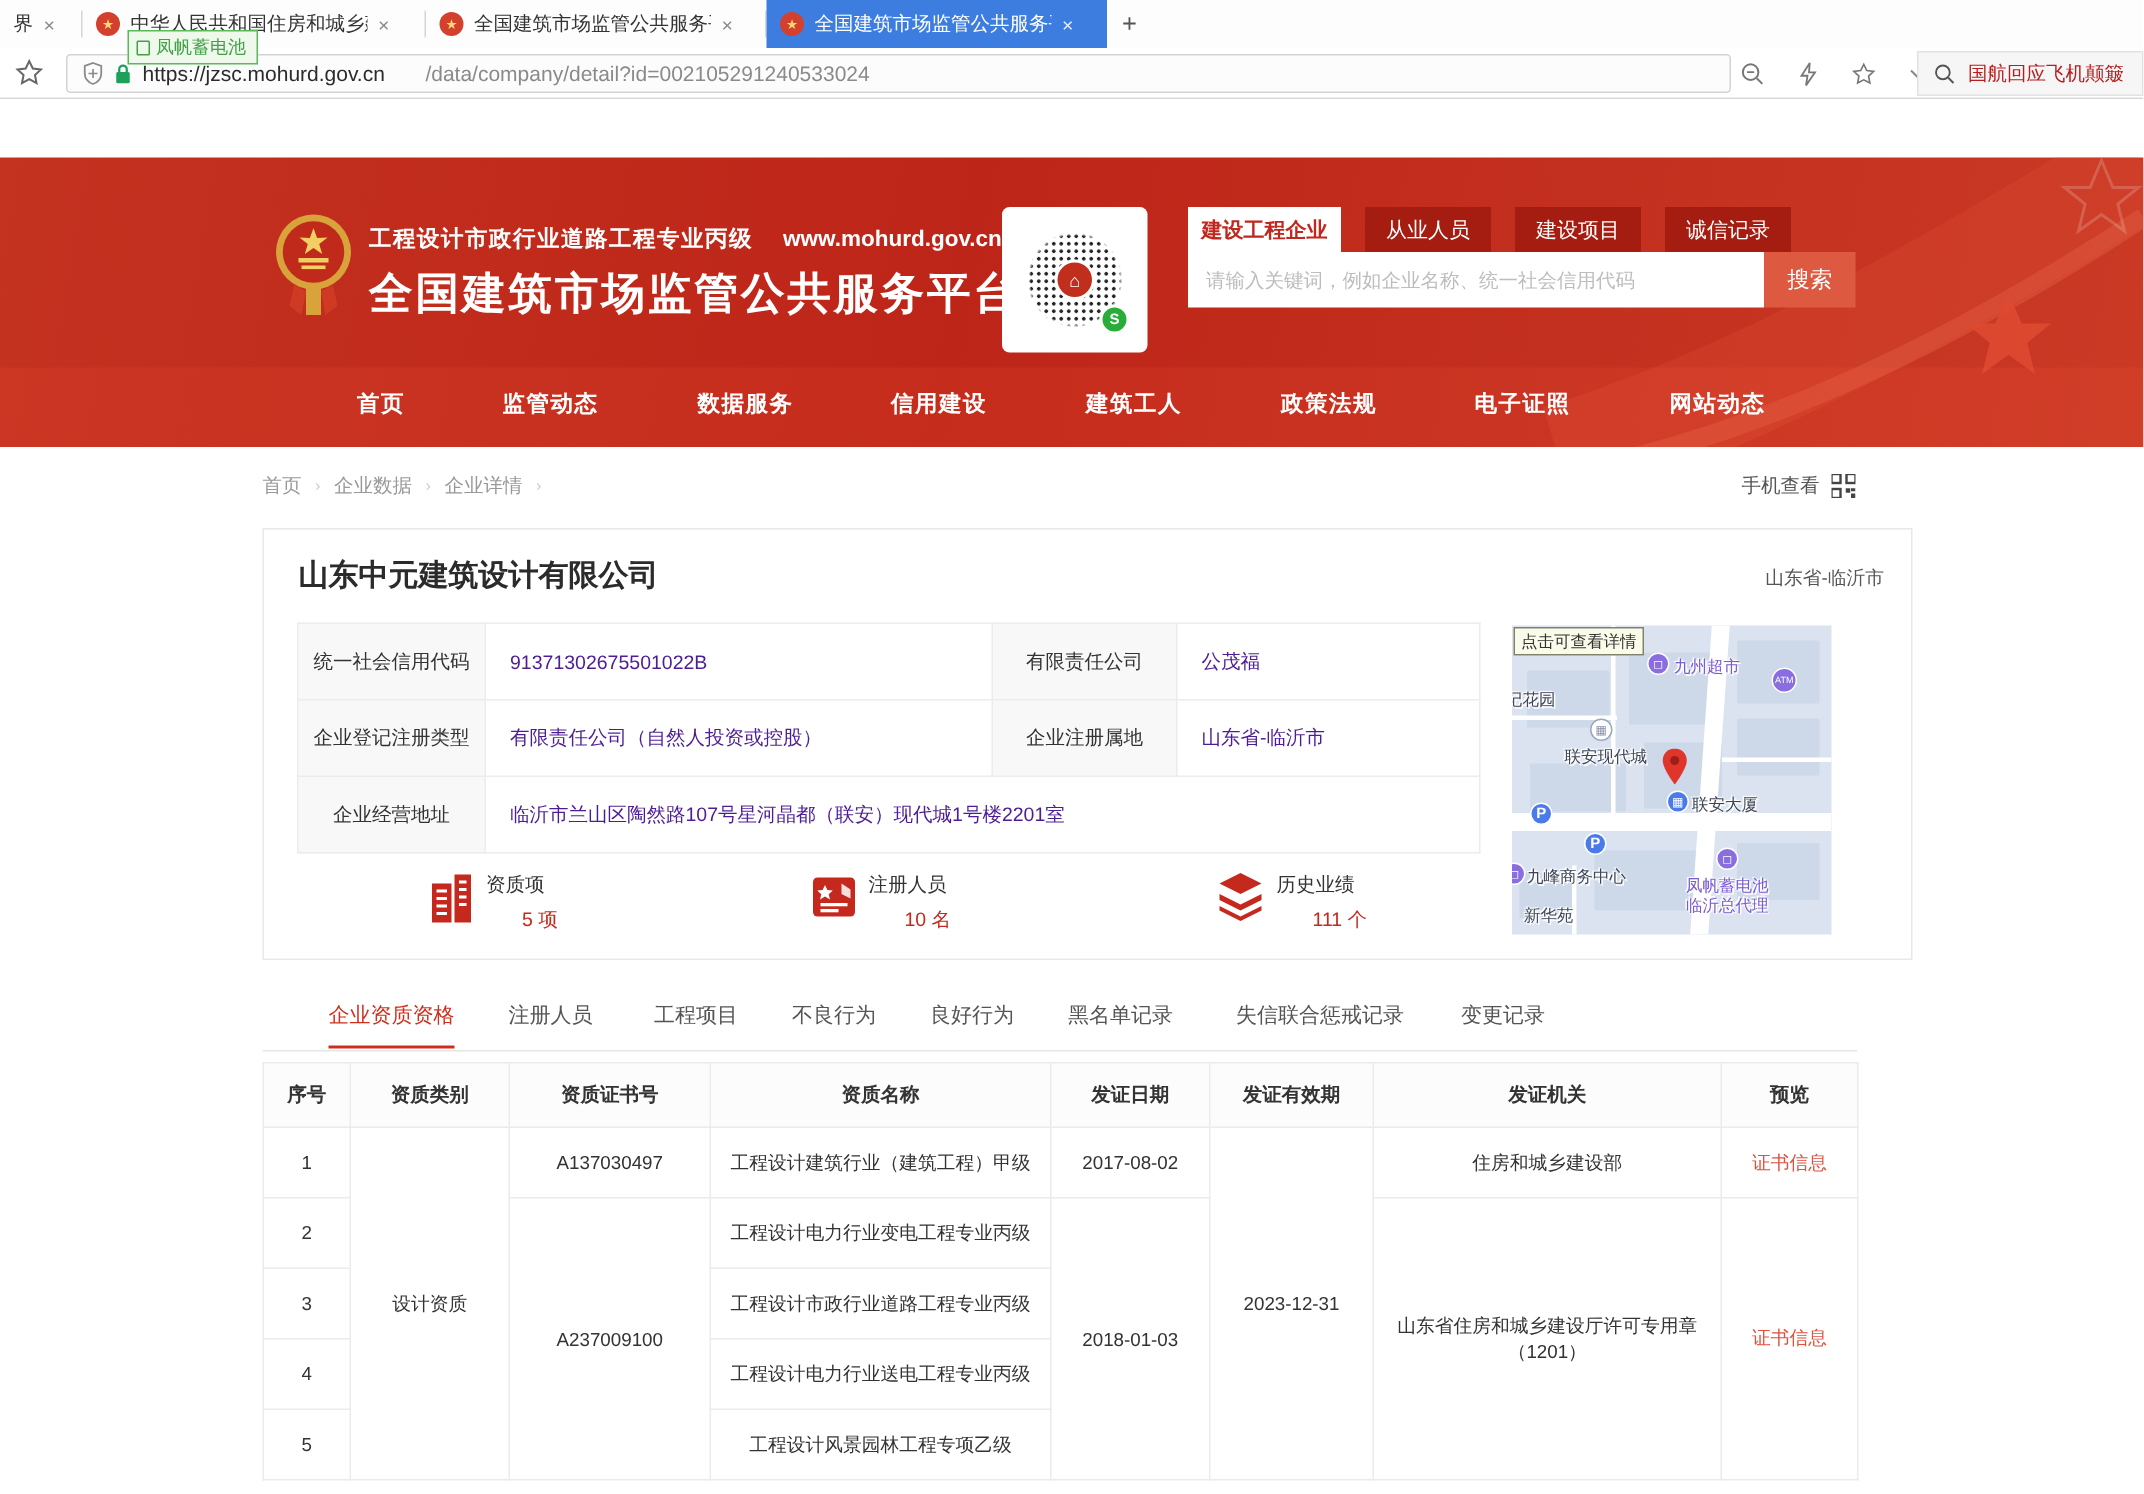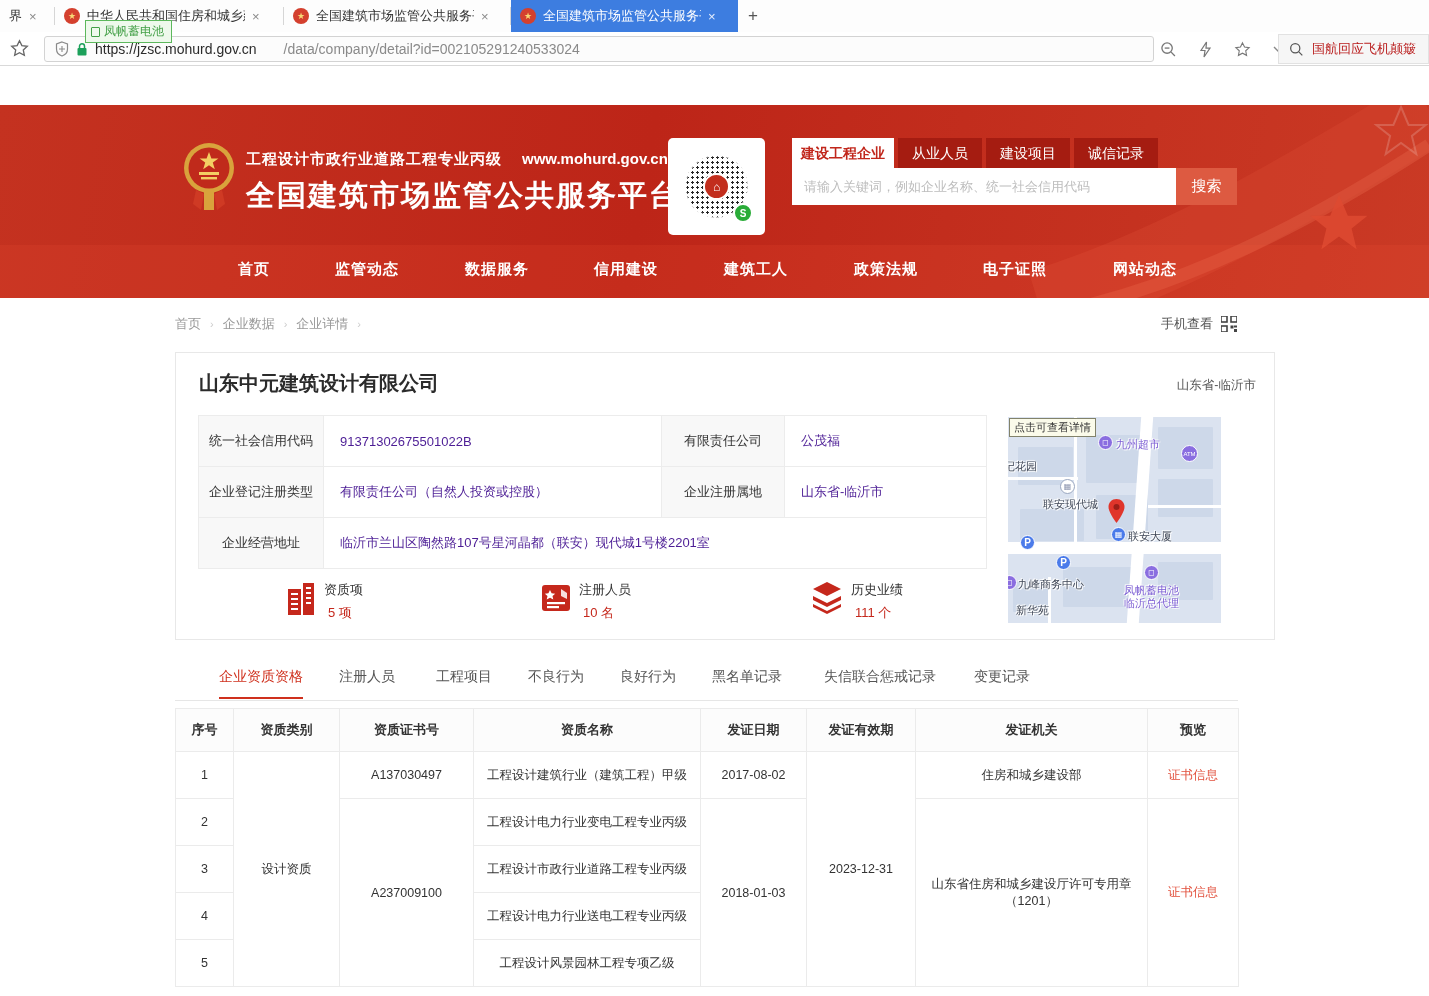--- a/index.html
+++ b/index.html
@@ -35,21 +35,21 @@
   .navitem { position:absolute; top:15px; transform:translateX(-50%); color:#fff; font-size:15px; font-weight:bold; letter-spacing:1px; cursor:pointer; }
   .emblem { position:absolute; left:182px; top:33px; }
   .brand { position:absolute; left:246px; top:45px; color:#fff; }
   .brand .l1 { font-size:15px; font-weight:bold; letter-spacing:1px; }
   .brand .l1 .site { margin-left:20px; letter-spacing:0; }
   .brand .l2 { font-size:29px; font-weight:bold; letter-spacing:2px; margin-top:7px; }
   .qrcard { position:absolute; left:668px; top:33px; width:97px; height:97px; background:#fff; border-radius:5px; }
   .qrdots { position:absolute; inset:7px; background-image:radial-gradient(#242424 1.1px,transparent 1.35px); background-size:5px 5px; -webkit-mask-image:radial-gradient(circle at 50% 50%,#000 50%,transparent 54%); mask-image:radial-gradient(circle at 50% 50%,#000 50%,transparent 54%); }
   .qrcenter { position:absolute; left:35px; top:35px; width:27px; height:27px; border-radius:50%; background:#c22e1d; border:2px solid #fff; color:#fff; font-size:12px; display:flex; align-items:center; justify-content:center; }
   .qrwechat { position:absolute; right:12px; bottom:12px; width:20px; height:20px; border-radius:50%; background:#2aac38; border:2px solid #fff; color:#fff; font-size:10px; font-weight:bold; display:flex; align-items:center; justify-content:center; }
-  .stabs { position:absolute; left:792px; top:33px; display:flex; gap:4px; }
+  .stabs { position:absolute; left:792px; top:33px; display:flex; gap:16px; }
   .stab { height:30px; line-height:30px; padding:0 14px; background:#a51c11; color:#fff; font-size:14px; cursor:pointer; }
   .stab.on { background:#fff; color:#c1271c; font-weight:bold; }
   .sinput { position:absolute; left:792px; top:63px; width:384px; height:37px; background:#fff; border:none; padding:0 12px; font-size:13px; color:#333; }
   .sinput::placeholder { color:#bdbdbd; }
   .sbtn { position:absolute; left:1176px; top:63px; width:61px; height:37px; background:#dd5a41; color:#fff; border:none; font-size:15px; cursor:pointer; }
 
   
   .crumb { position:absolute; left:175px; top:315px; font-size:13px; color:#999; display:flex; gap:9px; align-items:center; }
   .crumb .lk { cursor:pointer; }
   .crumb .sep { color:#ccc; font-size:11px; }
@@ -58,21 +58,21 @@
   
   .card { position:absolute; left:175px; top:352px; width:1100px; height:288px; border:1px solid #e8e8e8; background:#fff; }
   .cname { position:absolute; left:23px; top:17px; font-size:20px; font-weight:bold; color:#2b2b2b; }
   .cregion { position:absolute; right:18px; top:24px; font-size:12.5px; color:#555; }
   table.info { position:absolute; left:22px; top:62px; border-collapse:collapse; table-layout:fixed; }
   table.info td { border:1px solid #ececec; height:51px; font-size:13px; }
   table.info td.lab { background:#f8f8f8; text-align:center; color:#333; }
   table.info td.val { padding-left:16px; color:#4c1d95; }
   .statgrp { position:absolute; top:228px; display:flex; gap:6px; align-items:flex-start; }
   .statgrp .txt { display:flex; flex-direction:column; gap:5px; font-size:13px; }
-  .statgrp .tv { color:#c5281c; padding-left:4px; }
+  .statgrp .tv { color:#c5281c; padding-left:4px;margin-left:20px; }
   .map { position:absolute; left:832px; top:64px; width:213px; height:206px; background:#dbe3f0; overflow:hidden; cursor:pointer; }
   .blk { position:absolute; background:#cdd8e9; border-radius:1px; }
   .road { position:absolute; background:#fff; }
   .maptip { position:absolute; left:1px; top:1px; background:#fbfbea; border:1px solid #82826a; font-size:11px; color:#333; padding:1px 4px; z-index:4; }
   .mlabel { position:absolute; font-size:11px; color:#3e4656; white-space:nowrap; text-shadow:0 0 2px #fff,0 0 2px #fff,1px 1px 0 #fff,-1px -1px 0 #fff; z-index:2; }
   .mlabel.purple { color:#7a5bd3; }
   .poi { position:absolute; width:15px; height:15px; border-radius:50%; background:#8a6ee0; border:1.5px solid #fff; color:#fff; display:flex; align-items:center; justify-content:center; font-size:8px; z-index:2; }
   .poi.blue { background:#4b7bea; font-weight:bold; font-size:10px; }
   .poi.wht { background:#fff; border:1.5px solid #9aa7c0; color:#8a93ad; }
   .pin { position:absolute; z-index:3; }

